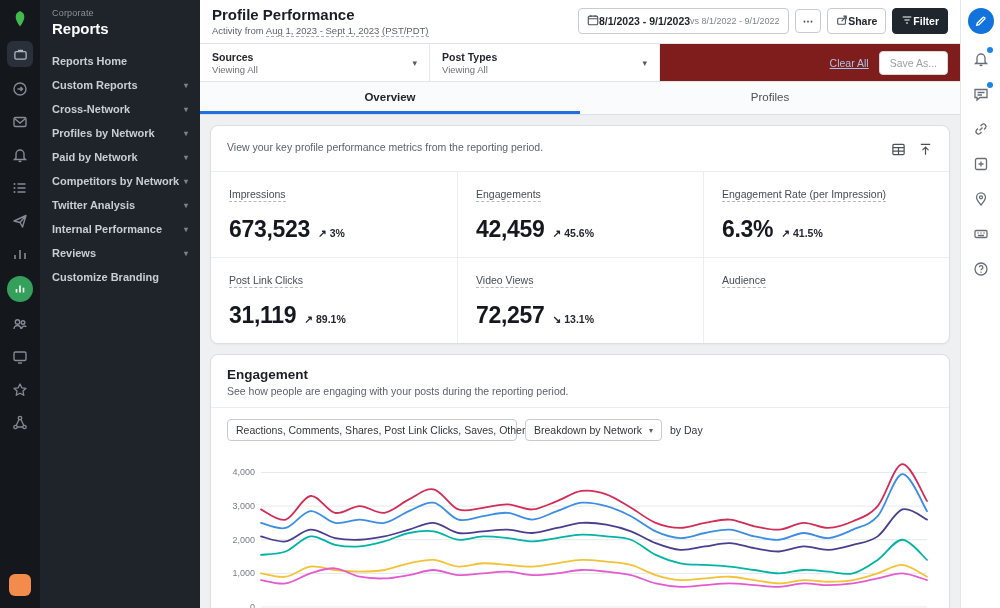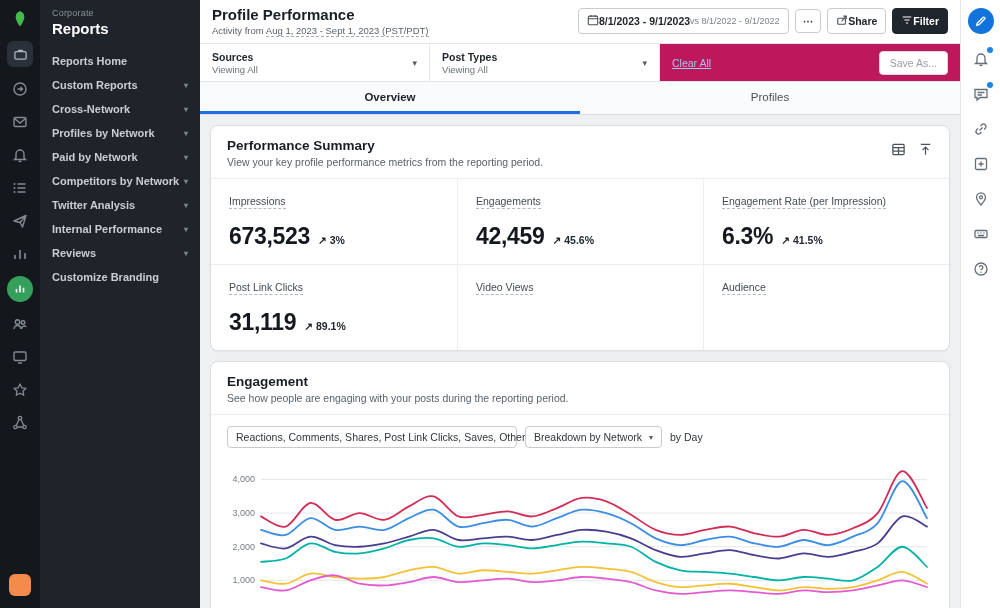--- a/index.html
+++ b/index.html
@@ -40,21 +40,21 @@
   .btn-dark { background:#20262e; border-color:#20262e; color:#fff; font-weight:bold; }
   .btn-sq { padding:5px 7px; font-weight:bold; color:#3c434a; }
   .bold { font-weight:bold; }
 
   
   .filter-bar { background:#fff; border-bottom:1px solid #e2e4e7; display:flex; align-items:stretch; height:38px; }
   .fdrop { width:230px; border-right:1px solid #e6e8ea; display:flex; align-items:center; justify-content:space-between; padding:0 12px; cursor:pointer; }
   .fdrop .lab { font-size:10.5px; font-weight:bold; color:#22272d; }
   .fdrop .val { font-size:9.5px; color:#6a7178; margin-top:1px; }
   .fdrop .chev { color:#555b61; font-size:9px; }
-  .fspacer { flex:1; background:#be185d; display:flex; align-items:center; justify-content:space-between; gap:20px; padding:0 12px; }
+  .fspacer { flex:1; background:#7f1d1d; display:flex; align-items:center; justify-content:flex-end; gap:10px; padding:0 12px; }
   .clear-all { font-size:10.5px; color:#a5c6e9; text-decoration:underline; cursor:default; }
   .save-as { font-size:10.5px; color:#9aa0a6; background:#fff; border:1px solid #d6d9dc; border-radius:4px; padding:5px 10px; cursor:default; }
 
   
   .tabs { display:flex; background:#fafbfc; border-bottom:1px solid #dcdfe2; }
   .tab { flex:1; text-align:center; padding:9px 0 8px; font-size:11.5px; color:#4a5158; border-bottom:3px solid transparent; cursor:pointer; }
   .tab.active { color:#1d2228; font-weight:bold; border-bottom-color:#1f6fe0; }
 
   
   .content { flex:1; padding:10px 10px 0; overflow:hidden; }
@@ -283,21 +283,20 @@
     <div class="tabs">
         <div class="tab active">Overview</div>
         <div class="tab">Profiles</div>
       </div>
 
     <div class="content">
 
       <section class="card">
         <div class="card-head">
           <div>
-            <div class="card-title">Performance Summary</div>
             <div class="card-desc">View your key profile performance metrics from the reporting period.</div>
           </div>
           <div class="card-actions">
             <span class="aicon">
               <svg width="15" height="15" viewBox="0 0 16 16" fill="none" stroke="#4a5158" stroke-width="1.3">
                   <rect x="2" y="2.5" width="12" height="11" rx="1.2"></rect>
                   <path d="M2 6 h12 M2 9.7 h12 M8 6 v7.5"></path>
                 </svg>
             </span>
             <span class="aicon">
@@ -317,21 +316,24 @@
                 <span class="metric-trend">↗ 45.6%</span>
               </div></div>
             <div class="metric"><span class="metric-label">Engagement Rate (per Impression)</span><div class="metric-line">
                 <span class="metric-value">6.3%</span>
                 <span class="metric-trend">↗ 41.5%</span>
               </div></div>
             <div class="metric"><span class="metric-label">Post Link Clicks</span><div class="metric-line">
                 <span class="metric-value">31,119</span>
                 <span class="metric-trend">↗ 89.1%</span>
               </div></div>
-            <div class="metric"><span class="metric-label">Video Views</span></div>
+            <div class="metric"><span class="metric-label">Video Views</span><div class="metric-line">
+                <span class="metric-value">72,257</span>
+                <span class="metric-trend">↘ 13.1%</span>
+              </div></div>
             <div class="metric"><span class="metric-label">Audience</span></div>
           </div>
       </section>
 
       <section class="card">
         <div class="card-head">
           <div>
             <div class="card-title">Engagement</div>
             <div class="card-desc">See how people are engaging with your posts during the reporting period.</div>
           </div>

